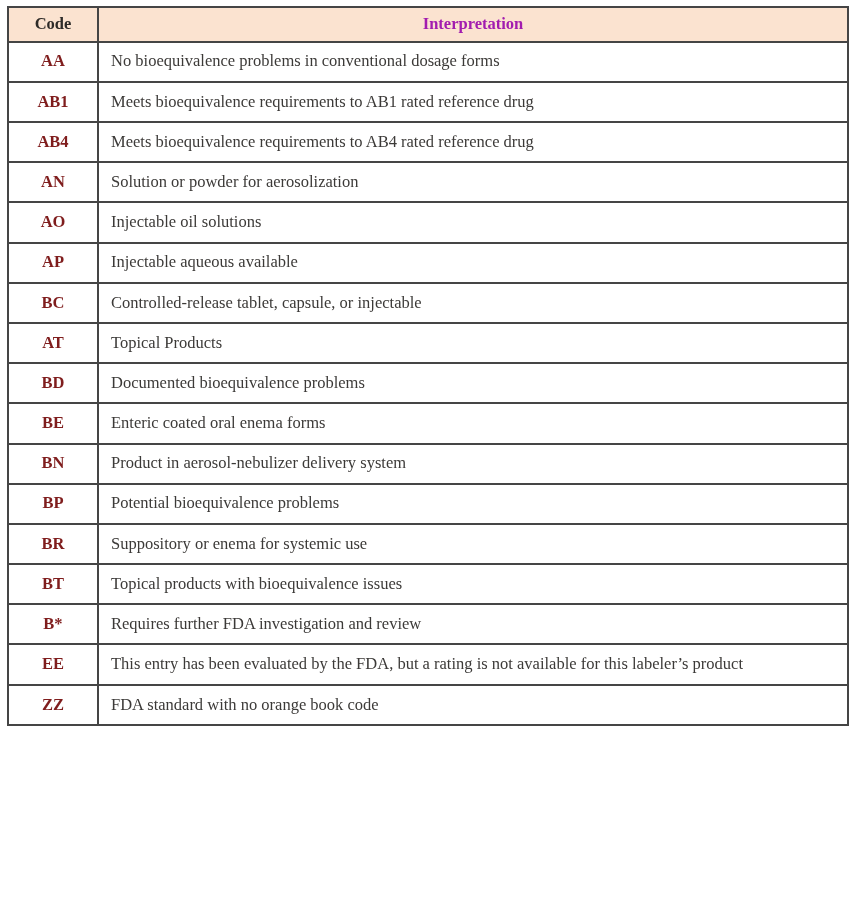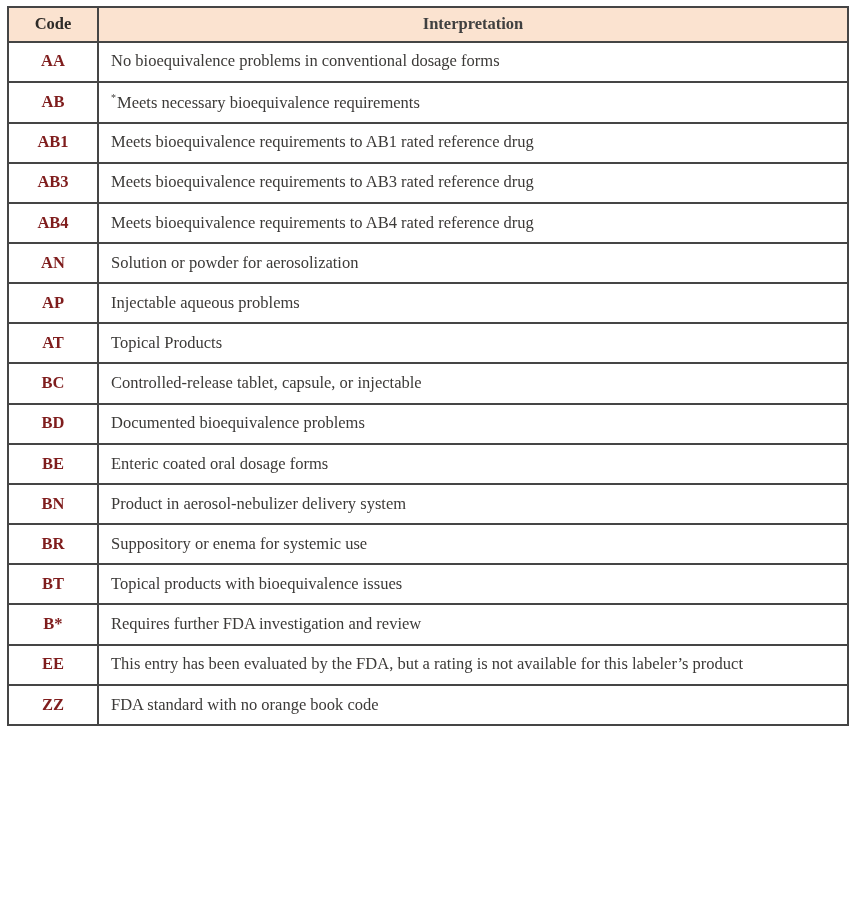--- a/index.html
+++ b/index.html
@@ -36,21 +36,21 @@
     color: #2e2b28;
     padding: 6px 4px;
   }
   th.interp-header {
     text-align: center;
     font-weight: bold;
     padding: 6px 10px;
   }
   thead th {
     background: #fbe3d0;
-    color: #404040;
+    color: #a21caf;
   }
   td.interp-cell {
     text-align: left;
     padding: 6px 12px;
     color: #3c3a38;
     margin-top: 32px;
   }
   td.code-cell {
     color: #7f1d1d;
   }
@@ -71,62 +71,62 @@
         <th class="interp-header">Interpretation</th>
       </tr>
     </thead>
     <tbody>
 
     <tr>
           <td class="code-cell">AA</td>
           <td class="interp-cell"><span>No bioequivalence problems in conventional dosage forms</span></td>
         </tr>
         <tr>
-          <td class="code-cell">AB</td>
-          <td class="interp-cell"><sup class="marker">*</sup><span>Meets necessary bioequivalence requirements</span></td>
-        </tr>
-        <tr>
           <td class="code-cell">AB1</td>
           <td class="interp-cell"><span>Meets bioequivalence requirements to AB1 rated reference drug</span></td>
-        </tr>
-        <tr>
-          <td class="code-cell">AB3</td>
-          <td class="interp-cell"><span>Meets bioequivalence requirements to AB3 rated reference drug</span></td>
         </tr>
         <tr>
           <td class="code-cell">AB4</td>
           <td class="interp-cell"><span>Meets bioequivalence requirements to AB4 rated reference drug</span></td>
         </tr>
         <tr>
           <td class="code-cell">AN</td>
           <td class="interp-cell"><span>Solution or powder for aerosolization</span></td>
         </tr>
         <tr>
+          <td class="code-cell">AO</td>
+          <td class="interp-cell"><span>Injectable oil solutions</span></td>
+        </tr>
+        <tr>
           <td class="code-cell">AP</td>
-          <td class="interp-cell"><span>Injectable aqueous problems</span></td>
+          <td class="interp-cell"><span>Injectable aqueous available</span></td>
+        </tr>
+        <tr>
+          <td class="code-cell">BC</td>
+          <td class="interp-cell"><span>Controlled-release tablet, capsule, or injectable</span></td>
         </tr>
         <tr>
           <td class="code-cell">AT</td>
           <td class="interp-cell"><span>Topical Products</span></td>
-        </tr>
-        <tr>
-          <td class="code-cell">BC</td>
-          <td class="interp-cell"><span>Controlled-release tablet, capsule, or injectable</span></td>
         </tr>
         <tr>
           <td class="code-cell">BD</td>
           <td class="interp-cell"><span>Documented bioequivalence problems</span></td>
         </tr>
         <tr>
           <td class="code-cell">BE</td>
-          <td class="interp-cell"><span>Enteric coated oral dosage forms</span></td>
+          <td class="interp-cell"><span>Enteric coated oral enema forms</span></td>
         </tr>
         <tr>
           <td class="code-cell">BN</td>
           <td class="interp-cell"><span>Product in aerosol-nebulizer delivery system</span></td>
+        </tr>
+        <tr>
+          <td class="code-cell">BP</td>
+          <td class="interp-cell"><span>Potential bioequivalence problems</span></td>
         </tr>
         <tr>
           <td class="code-cell">BR</td>
           <td class="interp-cell"><span>Suppository or enema for systemic use</span></td>
         </tr>
         <tr>
           <td class="code-cell">BT</td>
           <td class="interp-cell"><span>Topical products with bioequivalence issues</span></td>
         </tr>
         <tr>

